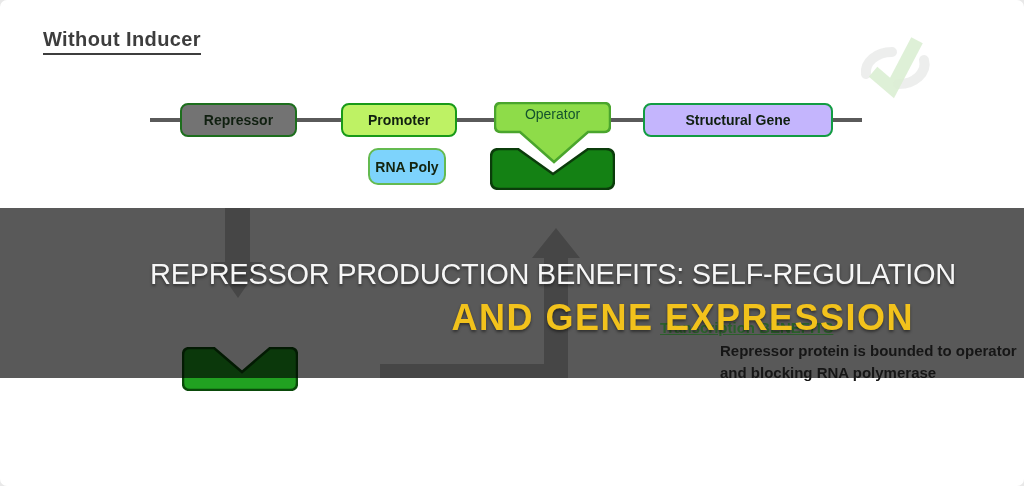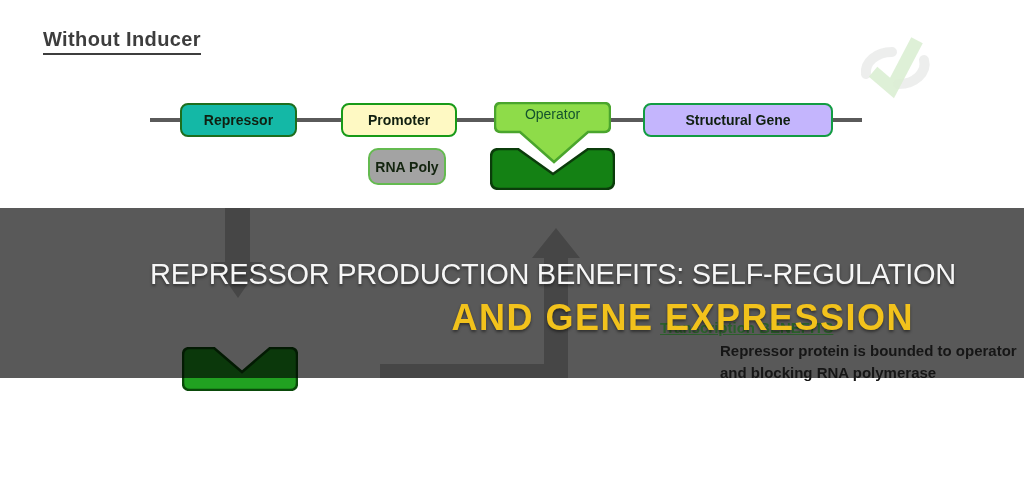--- a/index.html
+++ b/index.html
@@ -1,18 +1,18 @@
 <!DOCTYPE html>
 <html><head>
 <meta charset="utf-8">
 <style>
   html,body{margin:0;padding:0;background:#e8e8e8;}
   #stage{
     position:relative;width:1024px;height:486px;background:#ffffff;
-    overflow:hidden;font-family:"Liberation Sans",sans-serif;
+    overflow:hidden;font-family:"Liberation Sans",sans-serif;border-radius:7px;
   }
   .abs{position:absolute;}
   
   .heading{
     left:43px;top:28px;font-size:20px;font-weight:700;color:#3d3d3d;
     letter-spacing:0.4px;border-bottom:2px solid #3d3d3d;padding-bottom:2px;
     z-index:2;
   }
   
   .dna-line{left:150px;top:118px;width:712px;height:4px;z-index:1;}
@@ -68,34 +68,34 @@
   <div class="abs heading">Without Inducer</div>
 
   <svg class="abs watermark" width="95" height="82" viewBox="0 0 95 82">
     <path d="M18,52 A26,20 0 0 1 44,30" fill="none" stroke-width="10" stroke-linecap="round" opacity="0.45" stroke="#c9cdc9"></path>
     <path d="M76,38 A26,20 0 0 1 50,62" fill="none" stroke-width="10" stroke-linecap="round" opacity="0.45" stroke="#c9cdc9"></path>
     <path d="M30,54 L44,66 L66,24" fill="none" stroke-width="13" stroke-linecap="square" opacity="0.9" stroke="#cfe9c4"></path>
   </svg>
 
   <div class="abs dna-line" style="background-color: rgb(90, 90, 90);"></div>
 
-  <div class="abs gene-box box-repressor" style="background-color: #14b8a6; border-color: rgb(29, 110, 29); text-align: center;">Repressor</div>
+  <div class="abs gene-box box-repressor" style="background-color: #737373; border-color: rgb(29, 110, 29); text-align: center;">Repressor</div>
 
-  <div class="abs gene-box box-promoter" style="background-color: #fef9c3; border-color: rgb(24, 154, 24); text-align: center;">Promoter</div>
+  <div class="abs gene-box box-promoter" style="background-color: #bef264; border-color: rgb(24, 154, 24); text-align: center;">Promoter</div>
 
   <div class="abs operator-wrap">
     <svg width="117" height="63" viewBox="0 0 117 63">
       <path d="M7,1 H110 Q116,1 116,7 V24 Q116,30 110,30 H94 L60,60 L26,30 H7 Q1,30 1,24 V7 Q1,1 7,1 Z" stroke-width="2.5" fill="#8edc49" stroke="#4aa52d"></path>
     </svg>
     <div class="abs operator-label">Operator</div>
   </div>
 
   <div class="abs gene-box box-structural" style="background-color: #c4b5fd; border-color: rgb(18, 156, 66);">Structural Gene</div>
 
-  <div class="abs rna-poly" style="background-color: #a3a3a3; border-color: rgb(100, 186, 80);">RNA Poly</div>
+  <div class="abs rna-poly" style="background-color: #7dd3fc; border-color: rgb(100, 186, 80);">RNA Poly</div>
 
   <svg class="abs bound-box" width="125" height="42" viewBox="0 0 125 42">
     <path d="M9,1 H28 L63,26 L98,1 H116 Q124,1 124,9 V33 Q124,41 116,41 H9 Q1,41 1,33 V9 Q1,1 9,1 Z" stroke-width="2.5" fill="#148114" stroke="#0b3c0b"></path>
   </svg>
 
   <svg class="abs free-repressor" width="116" height="44" viewBox="0 0 116 44">
     <path d="M8,1 H32 L60,25 L88,1 H108 Q115,1 115,8 V36 Q115,43 108,43 H8 Q1,43 1,36 V8 Q1,1 8,1 Z" stroke-width="2.5" fill="#21a121" stroke="#0a4a0a"></path>
   </svg>
 
   <svg class="abs down-arrow" width="50" height="92" viewBox="0 0 50 92">

